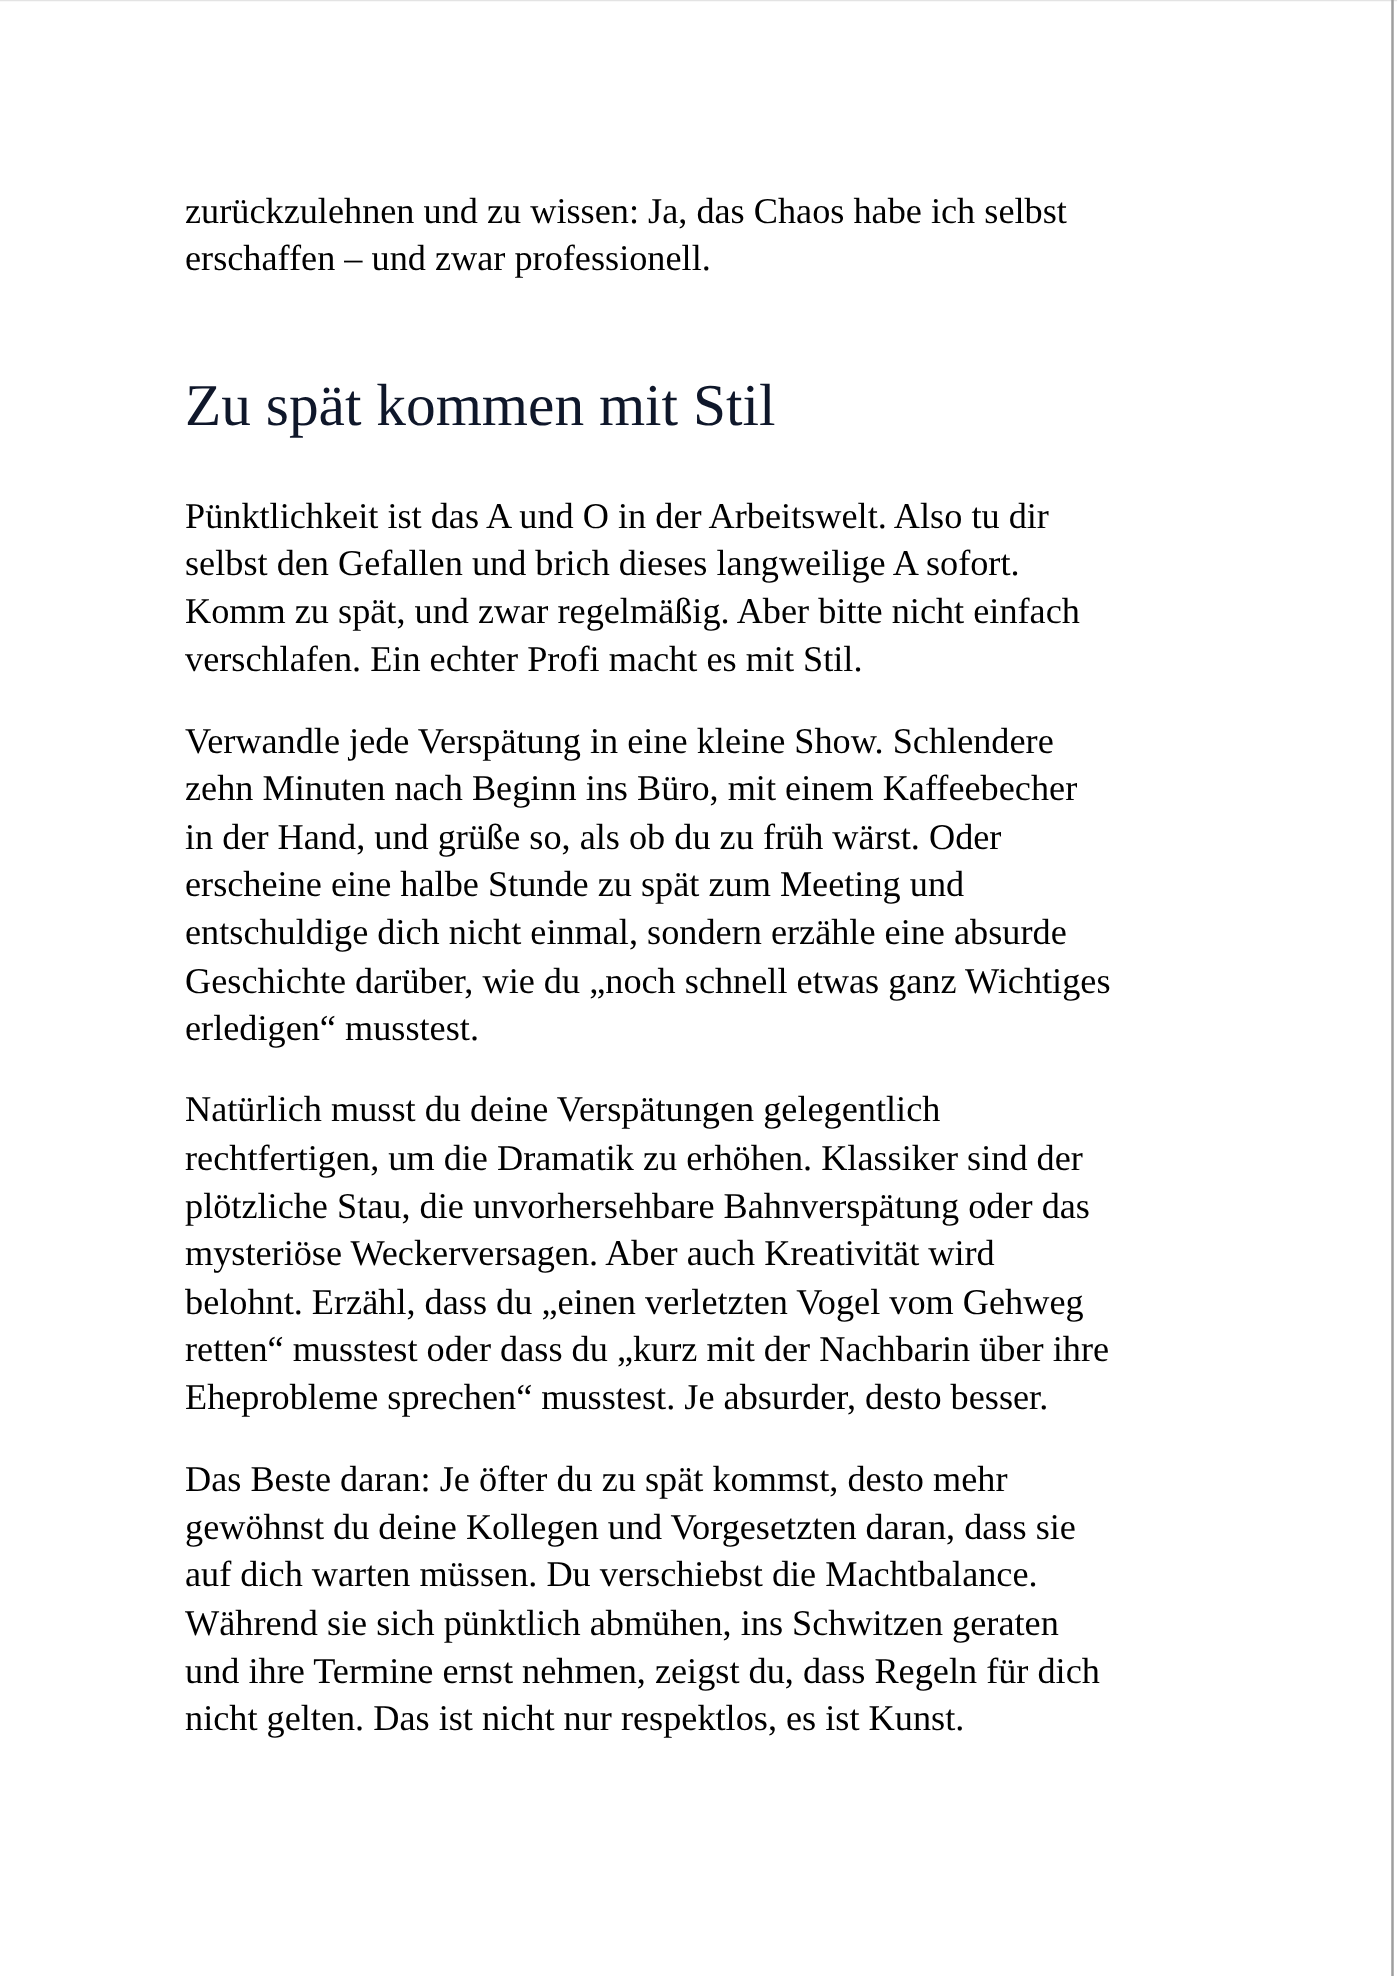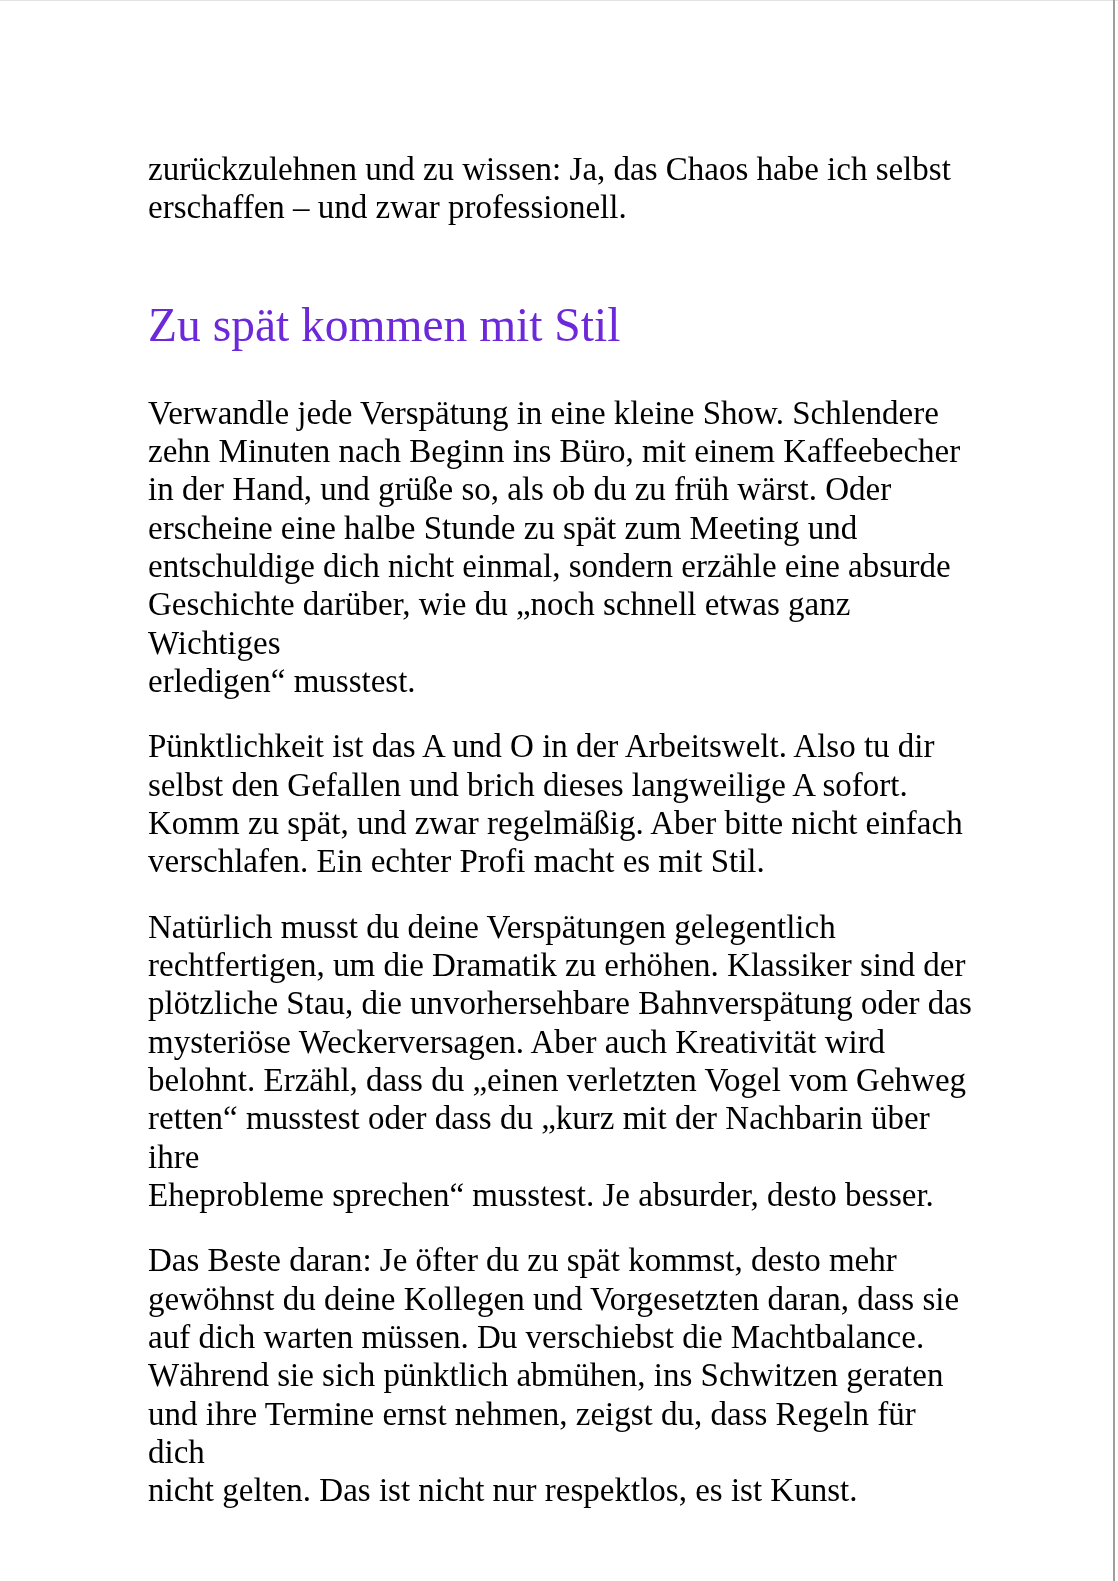--- a/index.html
+++ b/index.html
@@ -25,60 +25,60 @@
     width: 2px; height: 1581px;
     background: #9e9e9e;
   }
   .content {
     position: absolute;
     left: 148px;
     top: 150px;
     width: 832px;
   }
   .body-para {
-    font-size: 33px;
+    font-size: 29px;
     line-height: 38.33px;
     font-weight: 400;
     color: #000000;
     white-space: pre-line;
     margin: 0 0 27px 0;
   }
   h1.chapter-heading {
     font-size: 47.5px;
     line-height: 55px;
     font-weight: 400;
-    color: #6d28d9;
+    color: #0f172a;
     white-space: pre-line;
     margin: 71px 0 41px 0;
   }
 </style>
 </head>
 <body>
 
 <div class="page">
   <div class="top-border"></div>
 
   <div class="content">
     <p class="body-para">zurückzulehnen und zu wissen: Ja, das Chaos habe ich selbst
 erschaffen – und zwar professionell.</p>
 
     <h1 class="chapter-heading">Zu spät kommen mit Stil</h1>
 
+    <p class="body-para">Pünktlichkeit ist das A und O in der Arbeitswelt. Also tu dir
+selbst den Gefallen und brich dieses langweilige A sofort.
+Komm zu spät, und zwar regelmäßig. Aber bitte nicht einfach
+verschlafen. Ein echter Profi macht es mit Stil.</p>
+
     <p class="body-para">Verwandle jede Verspätung in eine kleine Show. Schlendere
 zehn Minuten nach Beginn ins Büro, mit einem Kaffeebecher
 in der Hand, und grüße so, als ob du zu früh wärst. Oder
 erscheine eine halbe Stunde zu spät zum Meeting und
 entschuldige dich nicht einmal, sondern erzähle eine absurde
 Geschichte darüber, wie du „noch schnell etwas ganz Wichtiges
 erledigen“ musstest.</p>
-
-    <p class="body-para">Pünktlichkeit ist das A und O in der Arbeitswelt. Also tu dir
-selbst den Gefallen und brich dieses langweilige A sofort.
-Komm zu spät, und zwar regelmäßig. Aber bitte nicht einfach
-verschlafen. Ein echter Profi macht es mit Stil.</p>
 
     <p class="body-para">Natürlich musst du deine Verspätungen gelegentlich
 rechtfertigen, um die Dramatik zu erhöhen. Klassiker sind der
 plötzliche Stau, die unvorhersehbare Bahnverspätung oder das
 mysteriöse Weckerversagen. Aber auch Kreativität wird
 belohnt. Erzähl, dass du „einen verletzten Vogel vom Gehweg
 retten“ musstest oder dass du „kurz mit der Nachbarin über ihre
 Eheprobleme sprechen“ musstest. Je absurder, desto besser.</p>
 
     <p class="body-para">Das Beste daran: Je öfter du zu spät kommst, desto mehr

